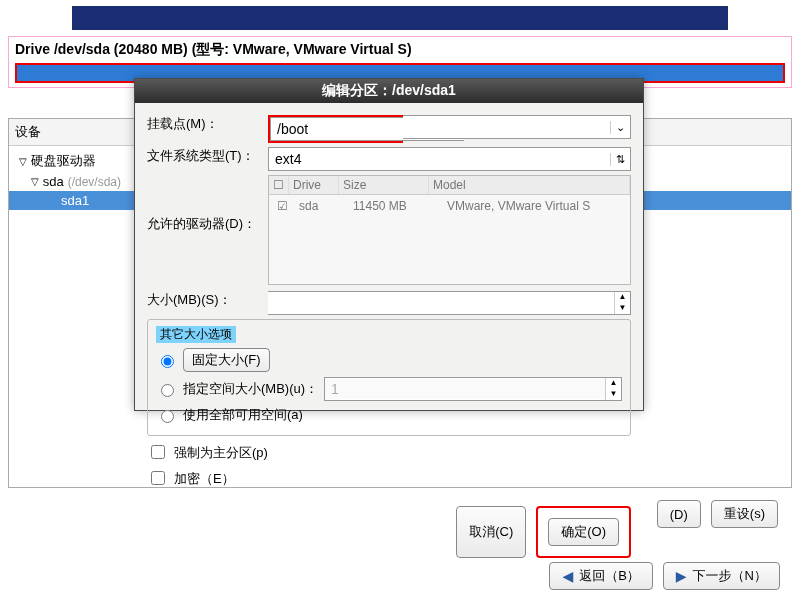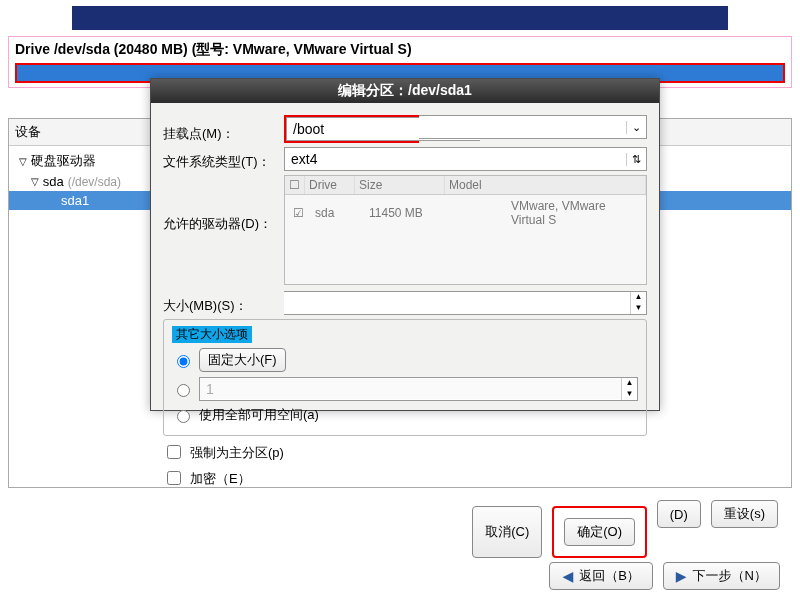--- a/index.html
+++ b/index.html
@@ -18,47 +18,47 @@
   .indent2 { padding-left:52px; }
   .devpath { color:#999; font-size:12px;}
   .arrow { font-size:10px; transform:rotate(0); }
 
   .footer-btns { position:absolute; bottom:10px; right:20px; display:flex; gap:10px;}
   .btn { border:1px solid #888; border-radius:4px; padding:4px 12px;
          background:linear-gradient(#fcfcfc,#eaeaea); font-size:13px; display:inline-flex;
          align-items:center; gap:6px; }
 
   
-  .overlay { position:absolute; left:150px; top:78px; width:510px; height:333px;
+  .overlay { position:absolute; left:134px; top:78px; width:510px; height:333px;
              border:1px solid #4a4a4a; background:#f2f2f0; box-shadow:0 0 10px rgba(0,0,0,.3);}
   .titlebar { background:linear-gradient(#595959,#2b2b2b); color:#fff; text-align:center;
               padding:3px 0; font-weight:bold; font-size:14px; }
   .form { padding:8px 12px; }
-  .frow { display:flex; align-items:flex-end; margin:4px 0; gap:6px;}
+  .frow { display:flex; align-items:flex-start; margin:4px 0; gap:6px;}
   .flabel { width:115px; text-align:left; font-size:13px;}
   .combo { flex:1; display:flex; border:1px solid #999; background:#fff; height:24px;
            align-items:center; }
   .combo input { flex:1; border:none; padding:2px 6px; font-size:14px; outline:none;}
   .combo .arrowbtn { width:20px; border-left:1px solid #ccc; display:flex;
                      align-items:center; justify-content:center; font-size:11px; }
   .drivebox { border:1px solid #bbb; flex:1; height:110px; background:#f7f7f7;
               font-size:12px; color:#777; }
   .drivebox .dhead { display:flex; border-bottom:1px solid #ccc; background:#ececec;}
   .drivebox .dhead div { padding:2px 4px; border-right:1px solid #ddd; font-size:12px;}
   .drivebox .drow { display:flex; padding:2px 4px; align-items:center; gap:4px;}
   .drivebox .drow div { padding:2px 4px; }
   .chk { width:14px; height:14px; }
   .spin { flex:1; display:flex; border:1px solid #999; background:#fff; height:24px;
           align-items:center; }
   .spin input { flex:1; border:none; padding:2px 6px; font-size:14px; outline:none;}
   .spinbtns { width:16px; display:flex; flex-direction:column; font-size:8px;
               border-left:1px solid #ccc;}
   .spinbtns span { height:11px; text-align:center; line-height:9px; }
   .groupbox { border:1px solid #bbb; border-radius:3px; margin:4px 0 4px 0; padding:6px 8px;}
-  .grouptitle { font-size:12px; margin-top:-14px; background:#0ea5e9; display:inline-block;
+  .grouptitle { font-size:12px; margin-top:-14px; background:#7dd3fc; display:inline-block;
                 padding:0 4px;}
   .radio-row { display:flex; align-items:center; gap:6px; margin:5px 0; font-size:13px;}
   .radio-row .btn { padding:2px 8px; font-size:13px;}
   .chk-row { display:flex; align-items:flex-end; gap:6px; margin:6px 0; font-size:13px;}
   .dlg-btns { display:flex; gap:10px; justify-content:flex-end; padding:4px 12px 10px;}
 
   .side-btns { position:absolute; right:22px; top:500px; display:flex; gap:10px;}
   .arrow-icon { font-size:14px; color:#2a5aa0; }
   .hi-mount { border:2px solid #e00; display:flex; }
 </style>
@@ -138,21 +138,21 @@
         <div class="dhead">
           <div style="width:20px;"><span>☐</span></div>
           <div style="width:50px;">Drive</div>
           <div style="width:90px;">Size</div>
           <div style="flex:1;">Model</div>
         </div>
         <div class="drow">
           <div style="width:18px;"><span>☑</span></div>
           <div style="width:50px;">sda</div>
           <div style="width:90px;">11450 MB</div>
-          <div style="flex:1;margin-left:48px;">VMware, VMware Virtual S</div>
+          <div style="flex:1;">VMware, VMware Virtual S</div>
         </div>
       </div>
     </div>
 
     <div class="frow" style="margin-top:6px;">
       <div class="flabel">大小(MB)(S)：</div>
       <div style="display:flex; flex:1;">
         <div class="spin" style="flex:1; border-left:none;">
           <input readonly="" style="">
           <div class="spinbtns">
@@ -164,20 +164,21 @@
     </div>
 
     <div class="groupbox">
       <span class="grouptitle">其它大小选项</span>
       <div class="radio-row">
         <input type="radio" checked="" style="">
         <span class="btn">固定大小(F)</span>
       </div>
       <div class="radio-row">
         <input type="radio" style="">
+        <span>指定空间大小(MB)(u)：</span>
         <div class="spin" style="flex:1;">
           <input disabled="" style="color: rgb(170, 170, 170);" value="1">
           <div class="spinbtns">
               <span>▲</span>
               <span>▼</span>
             </div>
         </div>
       </div>
       <div class="radio-row">
         <input type="radio" style="">

